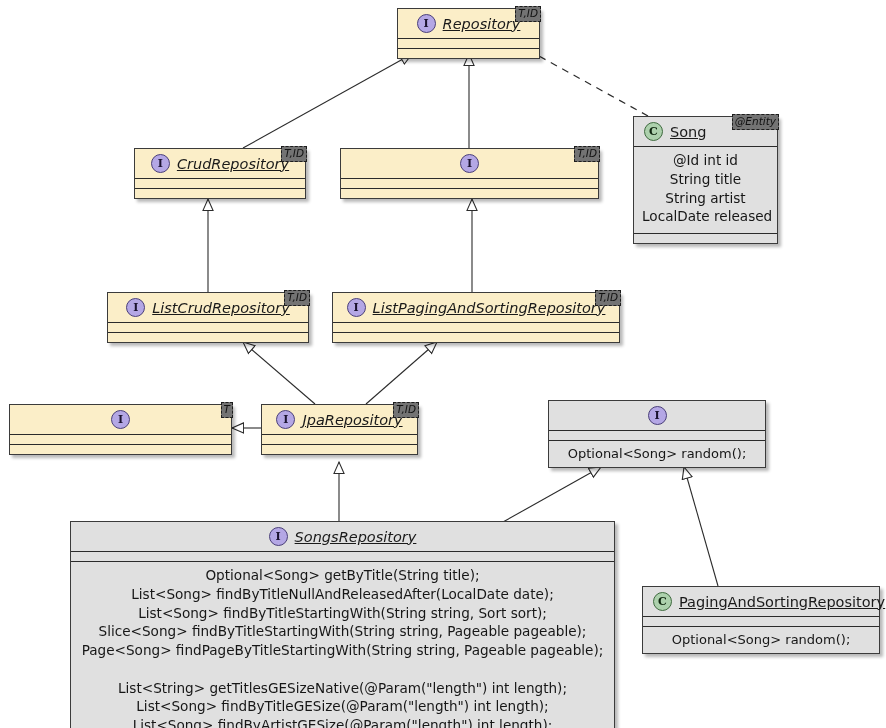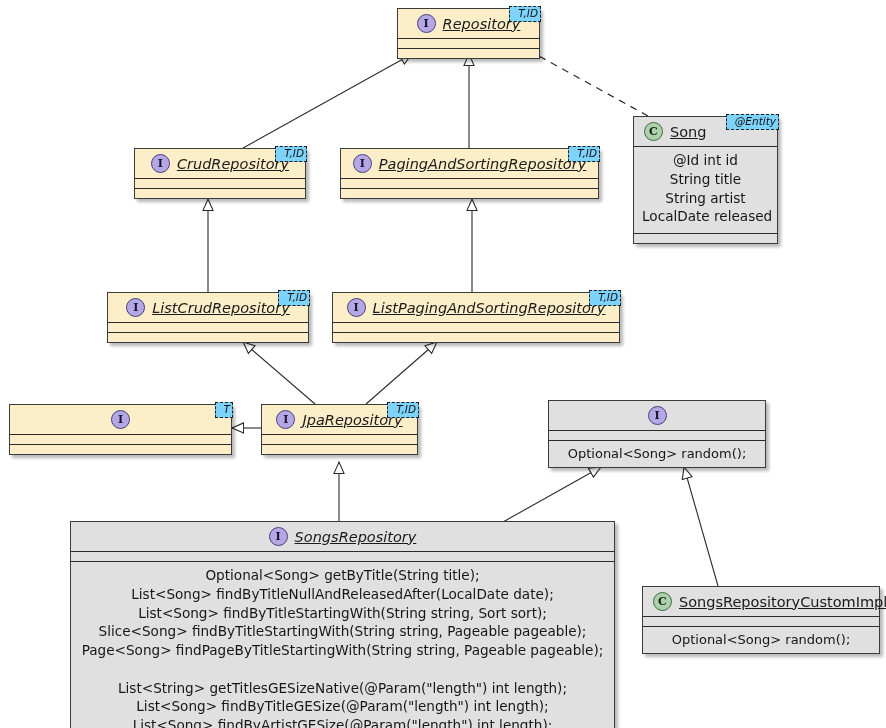--- a/index.html
+++ b/index.html
@@ -79,25 +79,25 @@
     text-decoration: underline;
   }
   .node-name.italic { font-style: italic; }
 
   
   .generic-badge {
     position: absolute;
     top: -3px;
     right: -2px;
     border: 1px dashed #1d1d1d;
-    background: #7dd3fc;
+    background: #737373;
     font-size: 10.5px;
     font-style: italic;
     line-height: 1;
-    padding: 1px 2px 2px 8px;
+    padding: 1px 2px 2px 2px;
     color: #111;
     z-index: 5;
     white-space: nowrap;
   }
   .generic-badge.plainstereo {
     font-style: italic;
   }
 
   
   .compartment {
@@ -196,21 +196,20 @@
       <span class="node-name italic">CrudRepository</span>
       <span class="generic-badge">T,ID</span>
     </div>
     <div class="compartment empty"></div>
     <div class="compartment empty"></div>
   </div>
 
   <div class="node tan" style="left:340px; top:148px; width:259px;">
     <div class="node-title">
       <span class="stereo-icon iface">I</span>
-      <span class="node-name italic">PagingAndSortingRepository</span>
       <span class="generic-badge">T,ID</span>
     </div>
     <div class="compartment empty"></div>
     <div class="compartment empty"></div>
   </div>
 
   <div class="node gray" style="left:633px; top:116px; width:145px;">
     <div class="node-title left">
       <span class="stereo-icon cls">C</span>
       <span class="node-name">Song</span>
@@ -283,19 +282,19 @@
 Page&lt;Song&gt; findPageByTitleStartingWith(String string, Pageable pageable);
 
 List&lt;String&gt; getTitlesGESizeNative(@Param("length") int length);
 List&lt;Song&gt; findByTitleGESize(@Param("length") int length);
 List&lt;Song&gt; findByArtistGESize(@Param("length") int length);</div>
   </div>
 
   <div class="node gray" style="left:642px; top:586px; width:238px;">
     <div class="node-title left">
       <span class="stereo-icon cls">C</span>
-      <span class="node-name">SongsRepositoryCustomImpl</span>
+      <span class="node-name">PagingAndSortingRepository</span>
     </div>
     <div class="compartment empty"></div>
     <div class="compartment single">Optional&lt;Song&gt; random();</div>
   </div>
 
 </div>
 
 </body></html>

